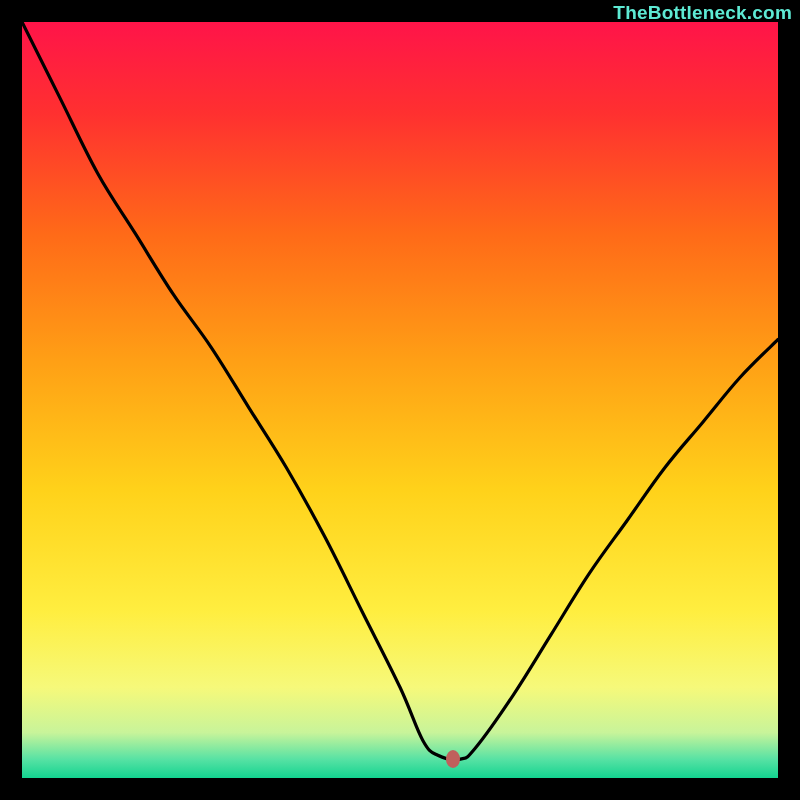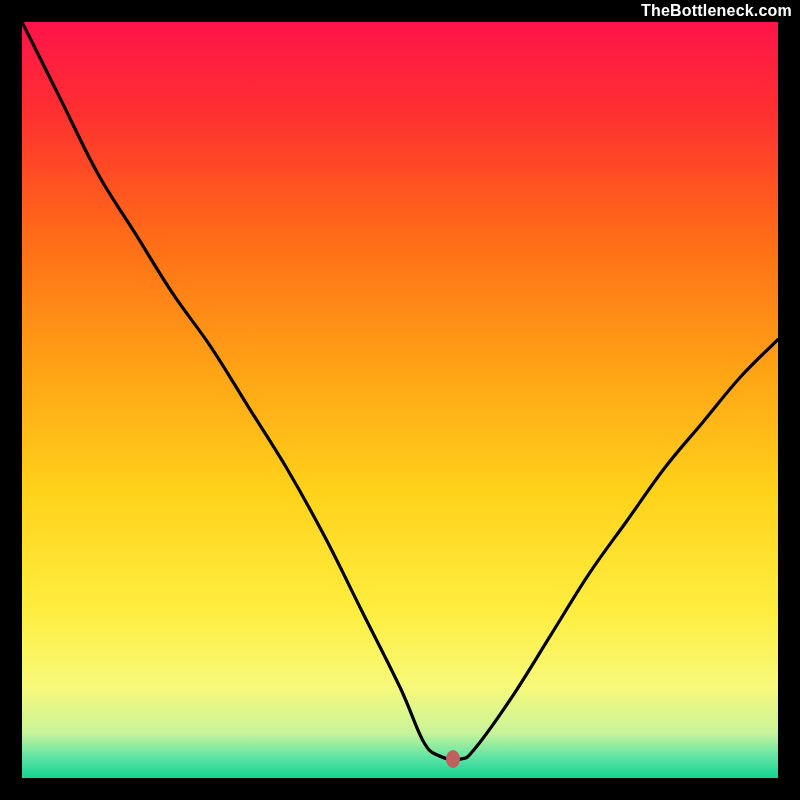--- a/index.html
+++ b/index.html
@@ -39,23 +39,23 @@
     top: 0;
     width: 756px;
     height: 756px;
     pointer-events: none;
   }
   .watermark {
     position: absolute;
     top: 2px;
     right: 8px;
     font-family: Arial, Helvetica, sans-serif;
-    font-size: 16px;
+    font-size: 19px;
     font-weight: bold;
-    color: #ffffff;
+    color: #5eead4;
     letter-spacing: 0.2px;
   }
   .marker {
     position: absolute;
     width: 14px;
     height: 18px;
     border-radius: 7px / 9px;
     background: #c0605c;
     transform: translate(-50%, -50%);
   }

